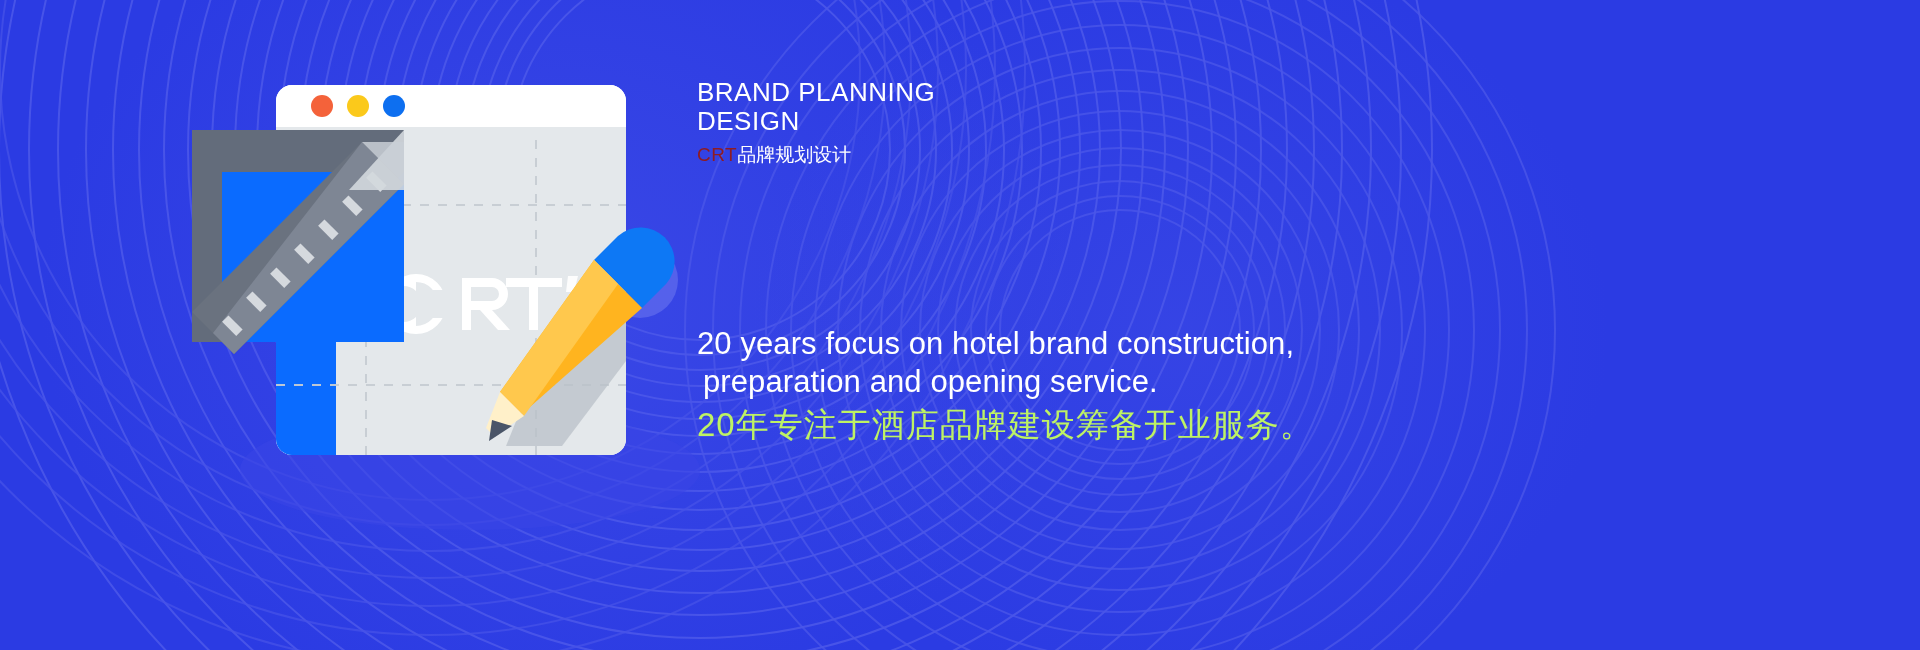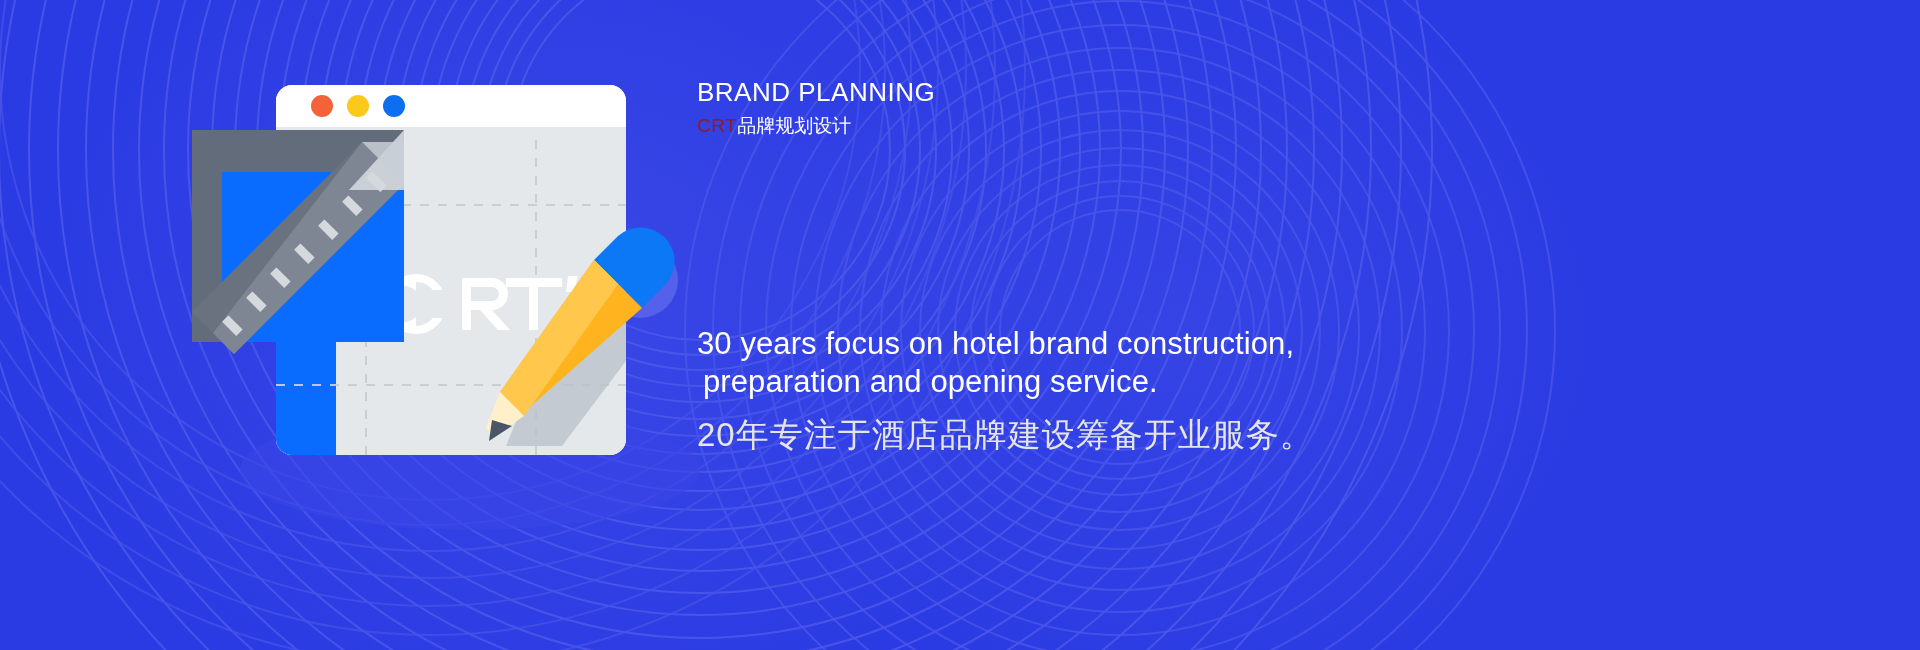--- a/index.html
+++ b/index.html
@@ -78,22 +78,22 @@
     font-size: 31px;
     line-height: 38px;
     font-weight: 400;
     letter-spacing: 0.1px;
     white-space: nowrap;
   }
   .headline .en.l2 {
     padding-left: 6px;
   }
   .headline .cn {
-    margin-top: 14px;
-    color: #e5e5e5;
+    margin-top: 4px;
+    color: #bef264;
     font-size: 33px;
     line-height: 40px;
     letter-spacing: 1px;
     white-space: nowrap;
   }
 </style>
 </head>
 <body>
 
 <div id="banner">
@@ -277,26 +277,27 @@
       <path d="M500 392 L524 416 L494 436 L486 428 Z" fill="#FFF0C9"></path>
 
       <path d="M492 420 L512 426 L489 441 Z" fill="#4A5568"></path>
     </g>
   </svg>
 
   <div class="text-col">
 
     <div class="eyebrow">
       <div class="line">BRAND PLANNING</div>
+      <div class="line">DESIGN</div>
       <div class="cn">
         <span class="crt-mark">CRT</span><span>品牌规划设计</span>
       </div>
     </div>
 
     <div class="headline">
-      <div class="en">30 years focus on hotel brand construction,</div>
+      <div class="en">20 years focus on hotel brand construction,</div>
       <div class="en l2">preparation and opening service.</div>
       <div class="cn">20年专注于酒店品牌建设筹备开业服务。</div>
     </div>
 
   </div>
 
 </div>
 
 </body></html>

